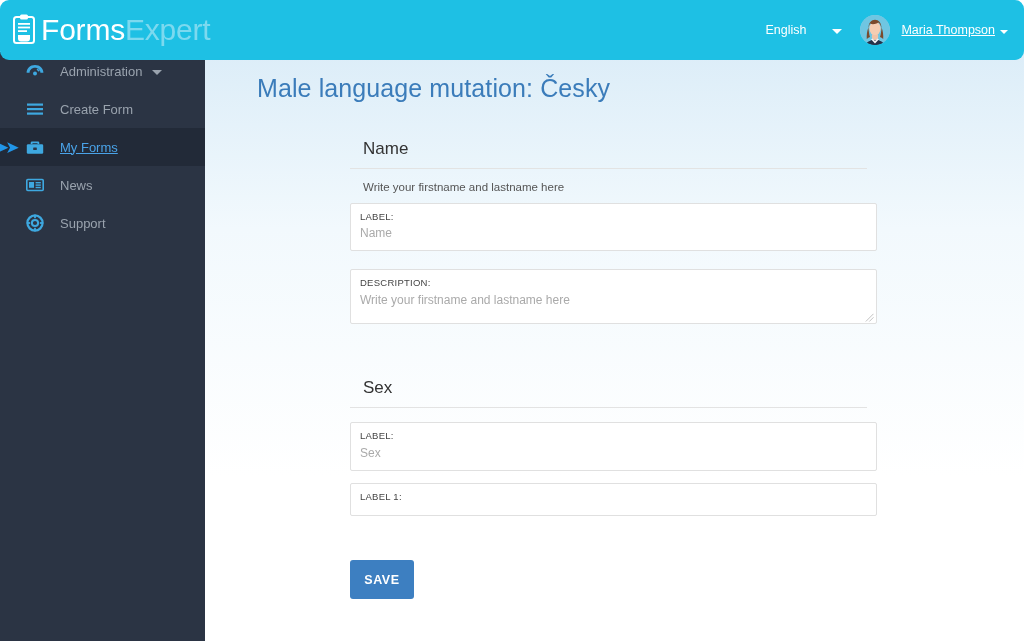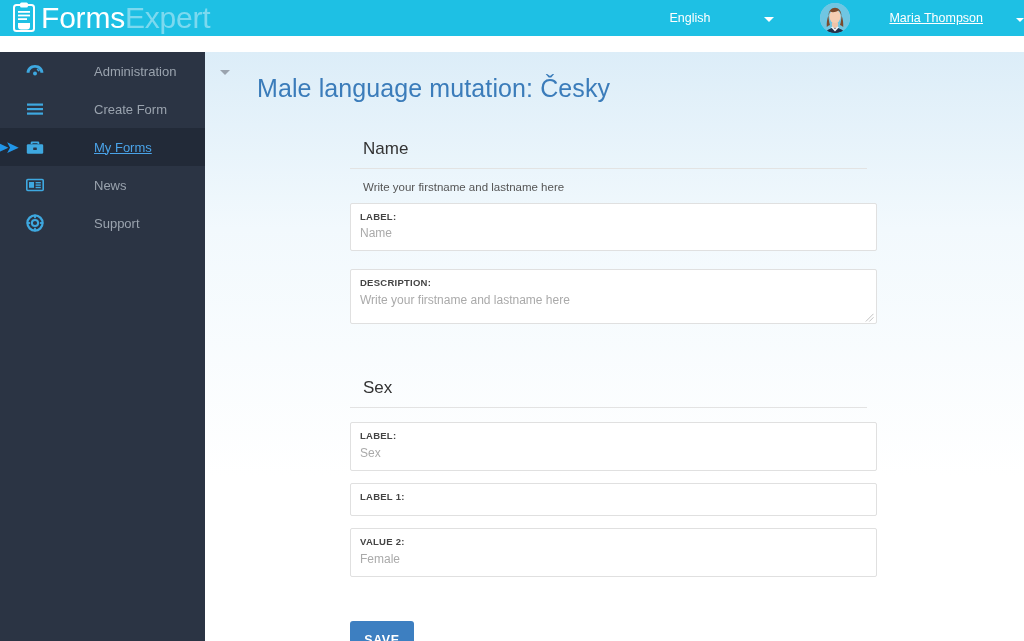--- a/index.html
+++ b/index.html
@@ -8,25 +8,26 @@
     width: 1024px; height: 641px;
     overflow: hidden;
     font-family: "Liberation Sans", sans-serif;
     background: #ffffff;
   }
 
   
   .header {
     position: absolute;
     top: 0; left: 0;
-    width: 1024px; height: 36px;
+    width: 1024px; height: 60px;
     background: #1ec0e4;
     display: flex;
     align-items: center;
     z-index: 20;
+    border-radius: 9px;
   }
   .logo-wrap {
     display: flex;
     align-items: center;
     padding-left: 10px;
     height: 52px;
   }
   .logo-icon {
     width: 28px; height: 32px;
     margin-right: 3px;
@@ -38,22 +39,22 @@
     line-height: 1;
     white-space: nowrap;
   }
   .logo-text .lt-forms { color: #ffffff; }
   .logo-text .lt-expert { color: #7cd9ef; }
 
   .header-right {
     margin-left: auto;
     display: flex;
     align-items: center;
+    padding-right: 16px;
     height: 52px;
-    gap: 28px;
   }
   .lang-label {
     color: #ffffff;
     font-size: 12.5px;
     margin-right: 26px;
   }
   .lang-caret {
     width: 0; height: 0;
     border-left: 5px solid transparent;
     border-right: 5px solid transparent;
@@ -93,21 +94,20 @@
     background: #2b3444;
     z-index: 10;
   }
   .nav-item {
     position: relative;
     height: 38px;
     display: flex;
     align-items: center;
     padding-left: 24px;
     cursor: pointer;
-    gap: 34px;
   }
   .nav-item .nav-icon {
     width: 22px; height: 20px;
     flex: 0 0 22px;
     margin-right: 14px;
     display: flex;
     align-items: center;
     justify-content: center;
     color: #3ea8e0;
   }
@@ -182,21 +182,21 @@
     width: 527px;
     border: 1px solid #e0e0e0;
     border-radius: 2px;
     background: #ffffff;
     padding: 7px 9px 9px 9px;
     margin-bottom: 12px;
     position: relative;
   }
   .field-label {
     font-size: 9.5px;
-    font-weight: bold;
+    font-weight: normal;
     color: #444444;
     letter-spacing: 0.25px;
     line-height: 1.2;
     margin-bottom: 4px;
   }
   .field-value {
     font-size: 12px;
     color: #aaaaaa;
     line-height: 1.25;
   }
@@ -373,20 +373,16 @@
 
     <div class="field">
       <div class="field-label">LABEL:</div>
       <div class="field-value">Sex</div>
     </div>
 
     <div class="field">
       <div class="field-label">LABEL 1:</div>
     </div>
 
-    <div class="field">
-      <div class="field-label">VALUE 2:</div>
-      <div class="field-value">Female</div>
-    </div>
 
     <button class="save-btn">SAVE</button>
   </div>
 </main>
 
 </body></html>

